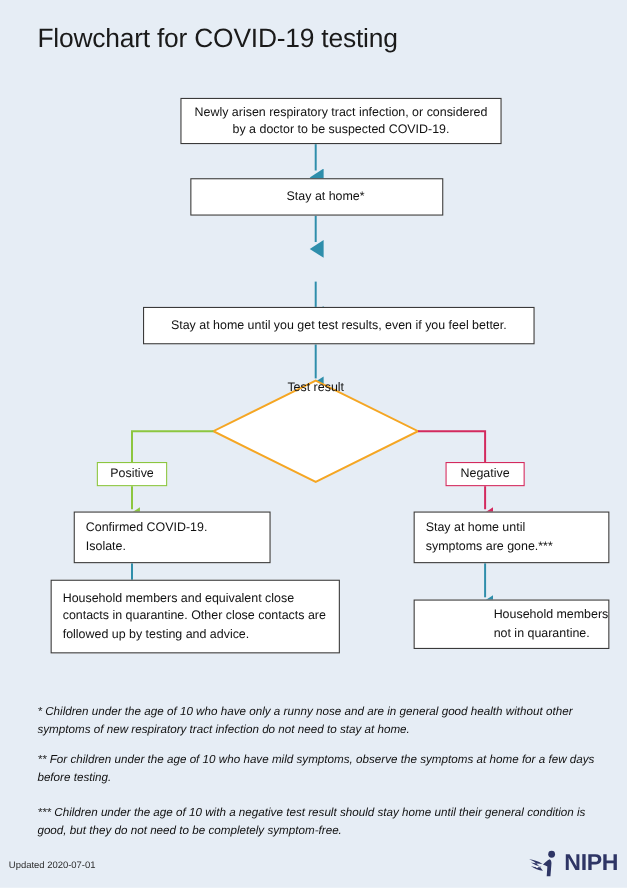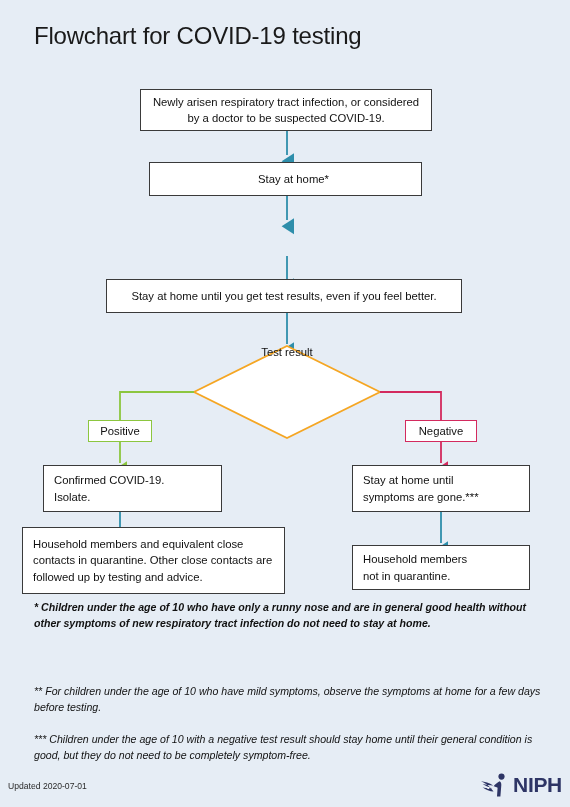--- a/index.html
+++ b/index.html
@@ -28,20 +28,21 @@
   }
   .node {
     position: absolute;
     background: #ffffff;
     border: 1.6px solid #3a3a3a;
     display: flex;
     align-items: center;
     font-size: 11.3px;
     color: #111;
     line-height: 1.45;
+    margin-left: 24px;
   }
   .node.center { justify-content: center; text-align: center; }
   .node.left-align { justify-content: flex-start; text-align: left; padding-left: 10px; }
   .diamond-wrap {
     position: absolute;
     display: flex; align-items: flex-start; justify-content: center;
   }
   .diamond-label {
     position: relative;
     font-size: 11.3px;
@@ -60,21 +61,21 @@
   .branch-label.neg { border: 1.6px solid #d32a5e; }
   .footnotes {
     position: absolute;
     left: 34px;
     width: 510px;
     font-size: 10.6px;
     font-style: italic;
     color: #111;
     line-height: 1.5;
   }
-  #fn1 { top: 600px; font-weight: bold; }
+  #fn1 { top: 640px; }
   #fn2 { top: 684px; }
   #fn3 { top: 732px; }
   #updated {
     position: absolute;
     left: 8px; top: 781px;
     font-size: 8.6px;
     color: #2b2b2b;
   }
   #logo {
     position: absolute;
@@ -122,21 +123,21 @@
 
     <line x1="120" y1="512" x2="120" y2="543" stroke="#2e8eab" stroke-width="1.8" marker-end="url(#ar-teal)"></line>
 
     <line x1="441" y1="512" x2="441" y2="543" stroke="#2e8eab" stroke-width="1.8" marker-end="url(#ar-teal)"></line>
   </svg>
 
   <div class="node center" style="left:140px; top:89px; width:292px; height:42px; padding:0 10px;">
     <span>Newly arisen respiratory tract infection, or considered by a doctor to be suspected COVID-19.</span>
   </div>
 
-  <div class="node center" style="left:149px; top:162px; width:273px; height:34px;padding-left:16px;">
+  <div class="node center" style="left:149px; top:162px; width:230px; height:34px;padding-left:16px;">
     <span style="width:100%">Stay at home*</span>
   </div>
 
 
   <div class="node center" style="left:106px; top:279px; width:356px; height:34px;">
     <span style="width:100%">Stay at home until you get test results, even if you feel better.</span>
   </div>
 
   <div class="diamond-wrap" style="left:194px; top:346px; width:186px; height:92px;">
     <span class="diamond-label">Test result</span>
@@ -157,21 +158,21 @@
 
   <div class="node left-align" style="left:352px; top:465px; width:178px; height:47px;">
     <span style="white-space:pre-line">Stay at home until
 symptoms are gone.***</span>
   </div>
 
   <div class="node left-align" style="left:22px; top:527px; width:263px; height:67px; padding-right:10px;">
     <span>Household members and equivalent close contacts in quarantine. Other close contacts are followed up by testing and advice.</span>
   </div>
 
-  <div class="node left-align" style="left:352px; top:545px; width:178px; height:45px;">
+  <div class="node left-align" style="left:352px; top:545px; width:178px; height:45px;justify-content:flex-end;">
     <span style="white-space:pre-line">Household members
 not in quarantine.</span>
   </div>
 
   <div class="footnotes" id="fn1">* Children under the age of 10 who have only a runny nose and are in general good health without other symptoms of new respiratory tract infection do not need to stay at home.</div>
   <div class="footnotes" id="fn2">** For children under the age of 10 who have mild symptoms, observe the symptoms at home for a few days before testing.</div>
   <div class="footnotes" id="fn3">*** Children under the age of 10 with a negative test result should stay home until their general condition is good, but they do not need to be completely symptom-free.</div>
 
   <div id="updated">Updated 2020-07-01</div>
 

